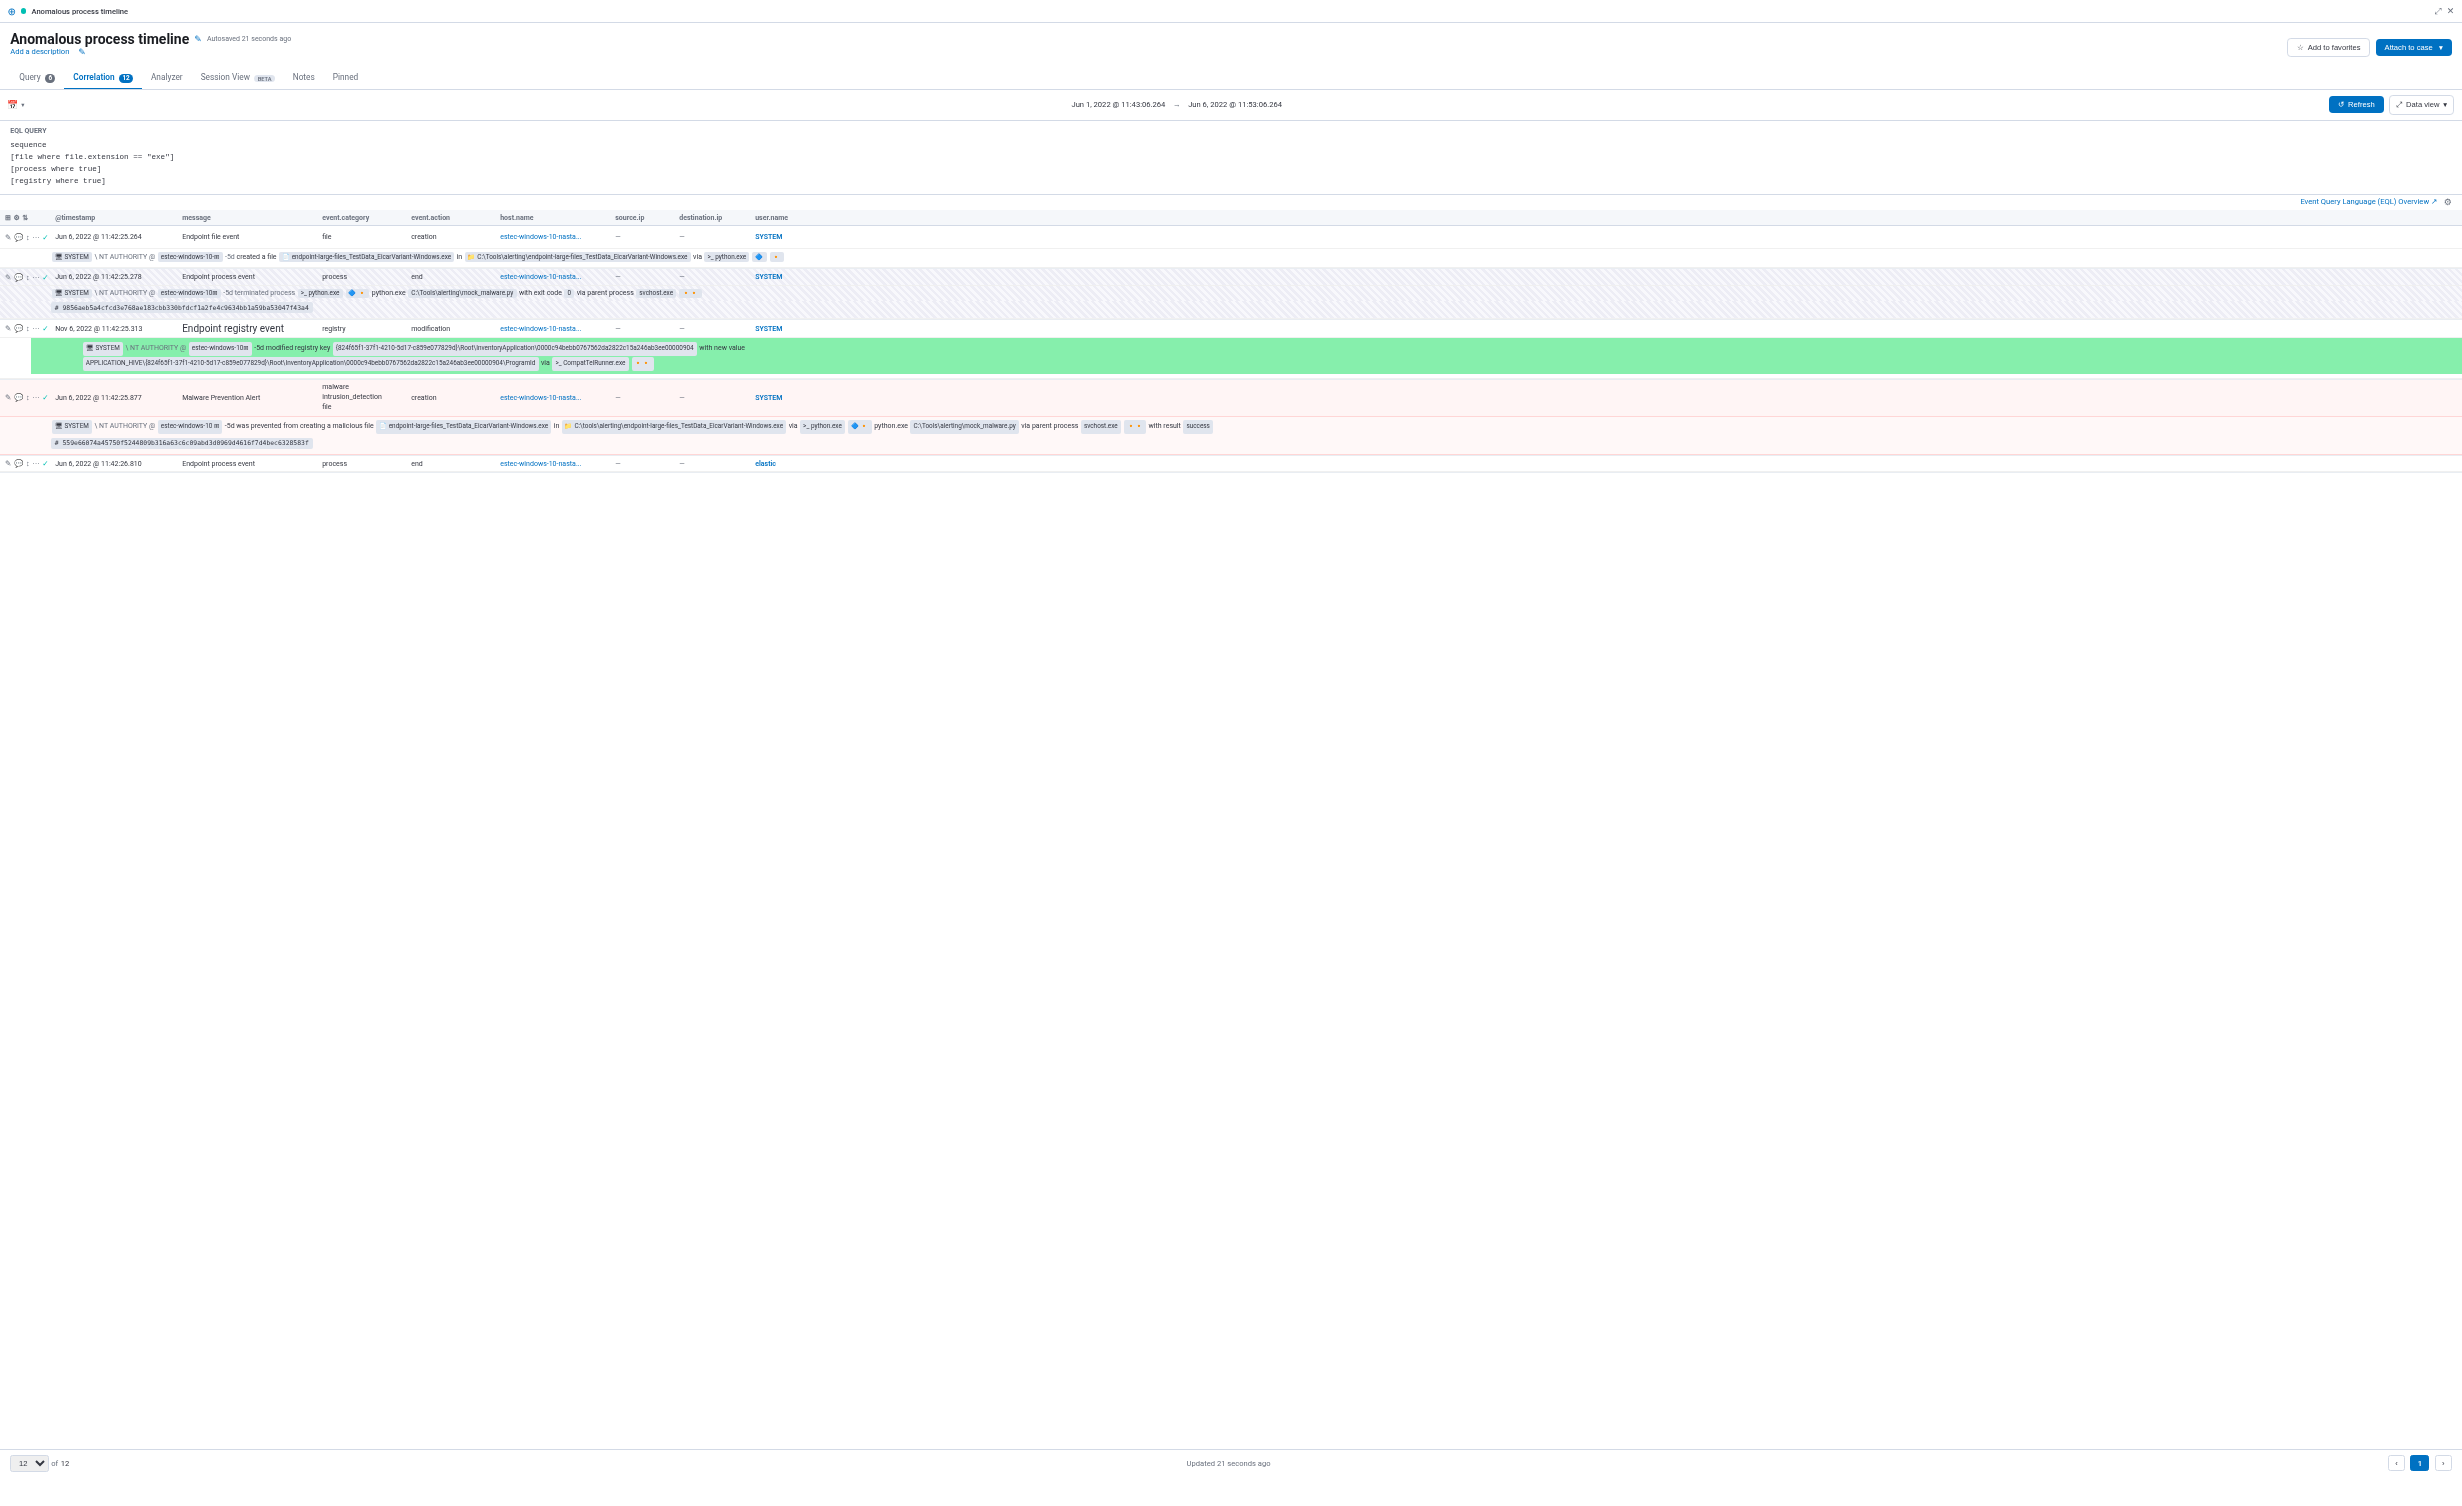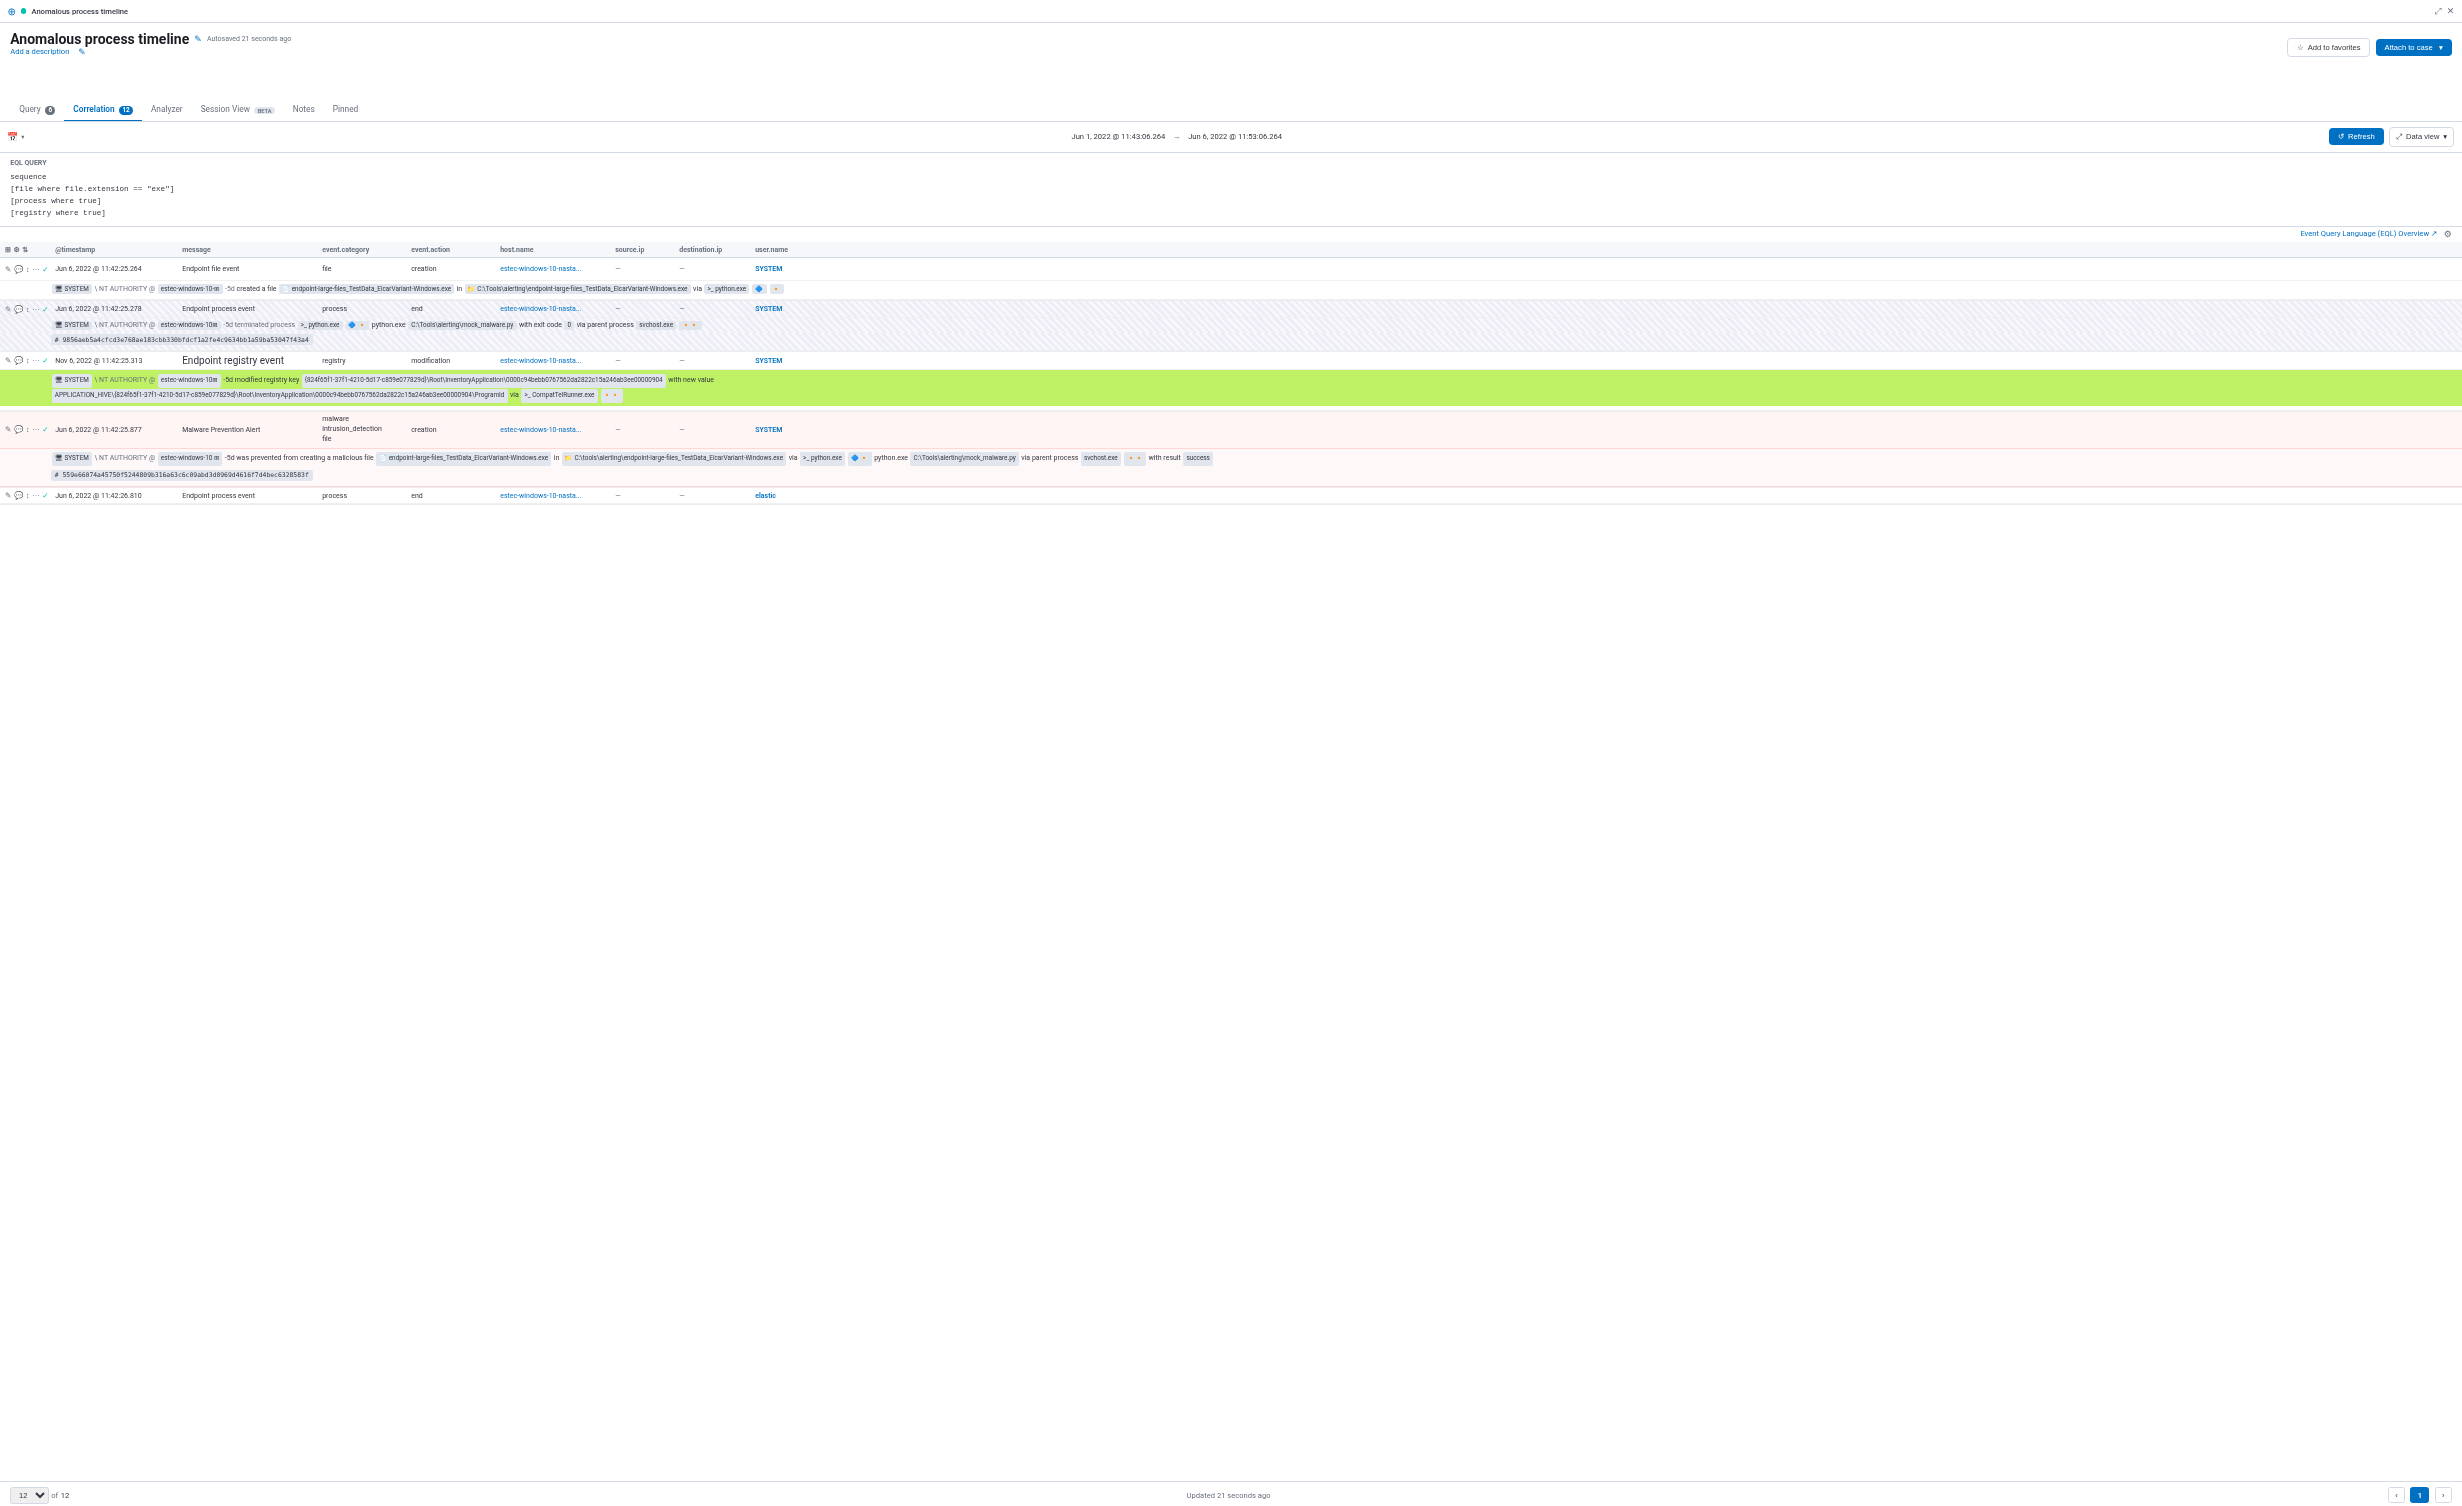--- a/index.html
+++ b/index.html
@@ -18,21 +18,21 @@
     .page-title { font-size: 14px; font-weight: 700; color: #1a1c21; }
     .edit-icon { color: #0071c2; cursor: pointer; font-size: 9px; }
     .autosaved { font-size: 7px; color: #69707d; }
     .add-desc { font-size: 7.6px; color: #0071c2; cursor: pointer; display: flex; align-items: center; gap: 9px; margin-bottom: 8px; }
     .header-actions { display: flex; align-items: center; gap: 5.1px; }
     .btn-add-fav { display: flex; align-items: center; gap: 3.8px; padding: 3.8px 9px; border: 0.6px solid #d3dae6; border-radius: 3.8px; background: #fff; color: #343741; cursor: pointer; font-size: 7.6px; font-weight: 500; }
     .btn-attach { display: flex; align-items: center; gap: 3.8px; padding: 3.8px 9px; border: none; border-radius: 3.8px; background: #0071c2; color: #fff; cursor: pointer; font-size: 7.6px; font-weight: 500; }
     .btn-attach-chevron { margin-left: 2.5px; }
     
     .tabs { display: flex; align-items: center; gap: 0; }
-    .tab { padding: 5.1px 9px; font-size: 8.3px; color: #69707d; cursor: pointer; border-bottom: 1.3px solid transparent; white-space: nowrap; margin-top: 32px; }
+    .tab { padding: 5.1px 9px; font-size: 8.3px; color: #69707d; cursor: pointer; border-bottom: 1.3px solid transparent; white-space: nowrap; }
     .tab.active { color: #0071c2; border-bottom: 1.3px solid #0071c2; font-weight: 600; }
     .tab-badge { display: inline-flex; align-items: center; justify-content: center; background: #0071c2; color: #fff; border-radius: 6.4px; font-size: 6.4px; font-weight: 700; padding: 0.6px 3.2px; margin-left: 2.5px; }
     .tab-badge.gray { background: #69707d; }
     .tab-beta { font-size: 5.7px; background: #e0e5ee; color: #69707d; border-radius: 6.4px; padding: 0.6px 3.2px; margin-left: 2.5px; font-weight: 600; }
     
     .toolbar { display: flex; align-items: center; gap: 5.1px; padding: 5.1px 7.6px; border-bottom: 0.6px solid #d3dae6; background: #fff; }
     .toolbar-left { display: flex; align-items: center; gap: 2.5px; }
     .date-range { display: flex; align-items: center; gap: 7.6px; flex: 1; justify-content: center; font-size: 7.6px; color: #343741; }
     .toolbar-right { display: flex; align-items: center; gap: 5.1px; }
     .btn-refresh { display: flex; align-items: center; gap: 3.8px; padding: 3.8px 9px; border: none; border-radius: 3.8px; background: #0071c2; color: #fff; cursor: pointer; font-size: 7.6px; font-weight: 500; }
@@ -267,21 +267,21 @@
       </div>
       <div style="width:127px; padding:0 5.1px; font-size:7px;">Nov 6, 2022 @ 11:42:25.313</div>
       <div style="width:140px; padding:0 5.1px; font-size:10px;">Endpoint registry event</div>
       <div style="width:89px; padding:0 5.1px; font-size:7px;">registry</div>
       <div style="width:89px; padding:0 5.1px; font-size:7px;">modification</div>
       <div style="width:115px; padding:0 5.1px; font-size:7px;" class="td-link">estec-windows-10-nasta...</div>
       <div style="width:64px; padding:0 5.1px; font-size:7px; color:#69707d;">—</div>
       <div style="width:76px; padding:0 5.1px; font-size:7px; color:#69707d;">—</div>
       <div style="width:76px; padding:0 5.1px; font-size:7px; color:#0071c2; font-weight:600;">SYSTEM</div>
     </div>
-    <div style="padding:2.5px 5.1px 2.5px 51px; font-size:7px; background:#bef264; border-bottom:none; line-height:2;">
+    <div style="padding:2.5px 5.1px 2.5px 51px; font-size:7px; background:#86efac; border-bottom:none; line-height:2;margin-left:31px;">
       <span class="detail-tag">🖥 SYSTEM</span>
       <span style="color:#69707d;">\ NT AUTHORITY @</span>
       <span class="detail-tag">estec-windows-10⊞</span>
       <span>-5d modified registry key</span>
       <span class="detail-tag">{824f65f1-37f1-4210-5d17-c859e077829d}\Root\InventoryApplication\0000c94bebb0767562da2822c15a246ab3ee00000904</span>
       <span>with new value</span>
       <br>
       <span class="detail-tag">APPLICATION_HIVE\{824f65f1-37f1-4210-5d17-c859e077829d}\Root\InventoryApplication\0000c94bebb0767562da2822c15a246ab3ee00000904\ProgramId</span>
       <span>via</span>
       <span class="detail-tag">&gt;_ CompatTelRunner.exe</span>

